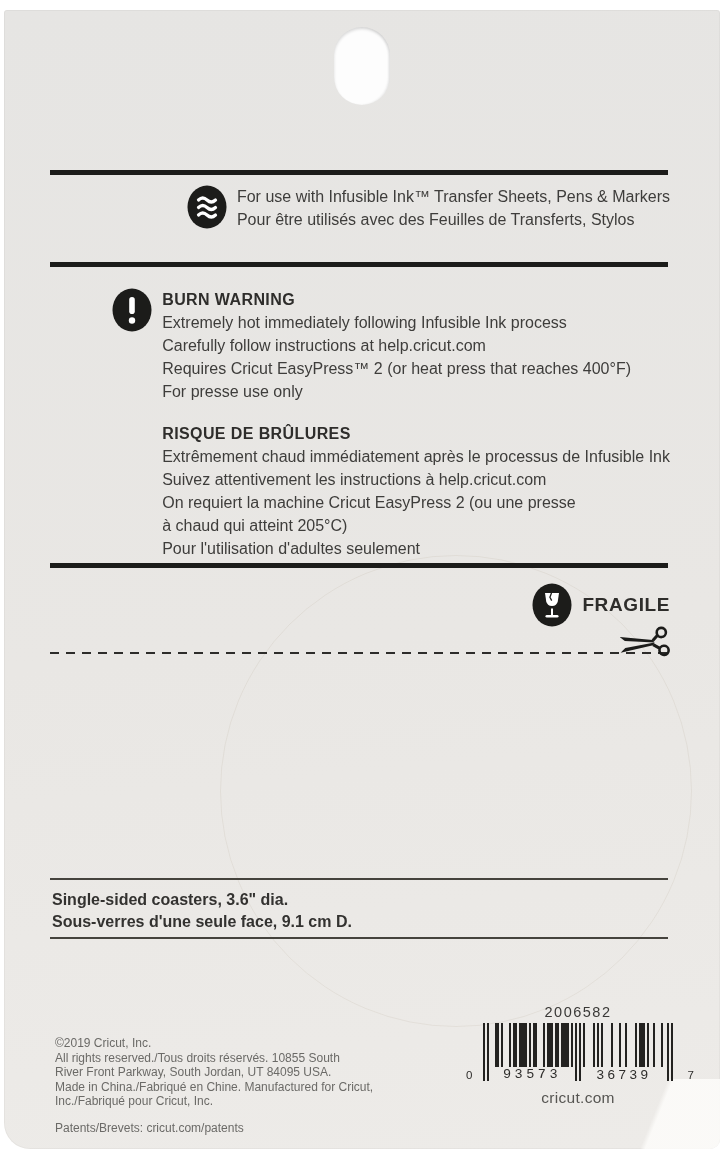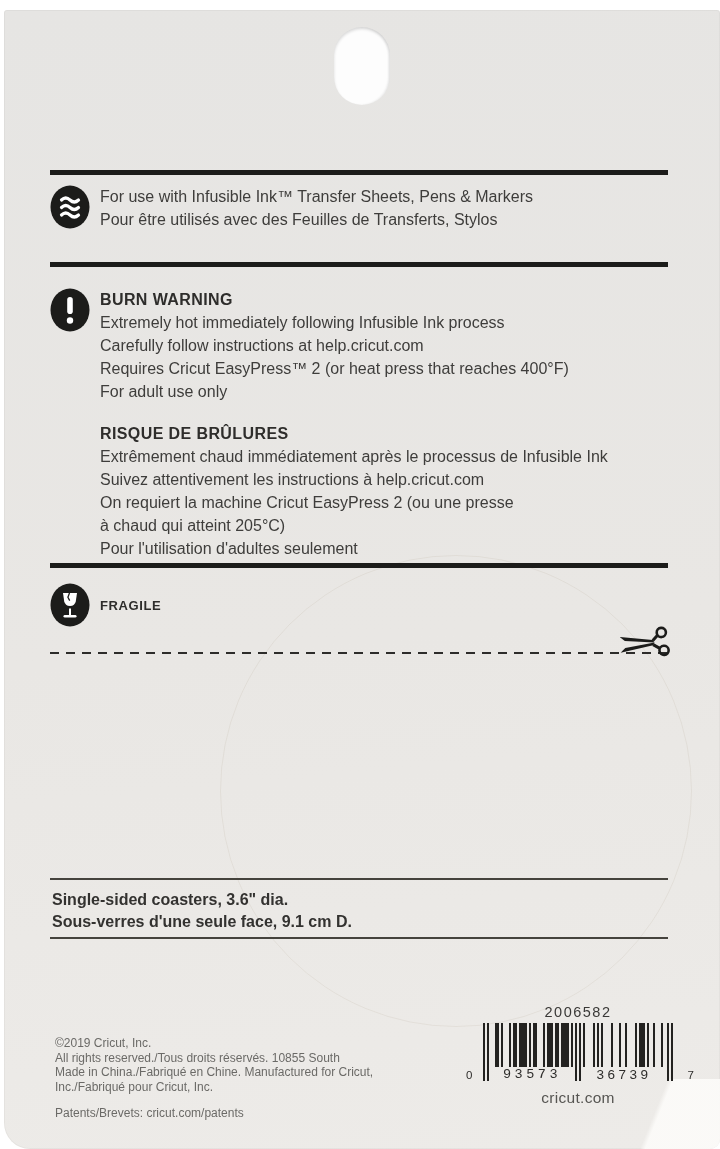--- a/index.html
+++ b/index.html
@@ -30,28 +30,28 @@
   .coaster-ghost{
     position:absolute;left:220px;top:555px;width:470px;height:470px;border-radius:50%;
     border:1px solid rgba(150,130,95,.10);
   }
   .bar-thick{position:absolute;left:50px;width:618px;height:5px;background:#1c1c1a;}
   .rule-thin{position:absolute;left:50px;width:618px;height:2px;background:#45433d;}
   .dash-line{
     position:absolute;left:50px;top:652px;width:618px;height:2px;
     background:repeating-linear-gradient(90deg,#2d2c2a 0 9px,transparent 9px 16px);
   }
-  .section{position:absolute;left:50px;right:50px;display:flex;gap:10px;align-items:flex-start;}
+  .section{position:absolute;left:50px;right:50px;display:flex;gap:10px;align-items:flex-start;justify-content:flex-end;}
   .badge{flex:0 0 40px;width:40px;height:44px;}
   .sec-text{color:#3e3d3b;font-size:16px;line-height:23px;}
   .sec-text p{margin:0;}
   .heading{font-weight:700;color:#2e2d2b;letter-spacing:.4px;margin:0 0 4px 0;}
   .heading.fr{margin-top:19px;}
   .fragile-row{align-items:center;}
-  .fragile-label{font-weight:700;color:#2e2d2b;letter-spacing:.6px;font-size:13px;}
+  .fragile-label{font-weight:700;color:#2e2d2b;letter-spacing:.6px;font-size:19px;}
   .scissors{position:absolute;left:620px;top:626px;width:54px;height:34px;}
   .coaster-info{position:absolute;left:52px;top:889px;color:#333230;font-size:16px;
     font-weight:700;line-height:22px;}
   .coaster-info p{margin:0;}
   .legal{position:absolute;left:55px;top:1036px;width:350px;color:#6b6a67;
     font-size:12px;line-height:14.6px;}
   .legal p{margin:0;}
   .legal .patents{margin-top:12px;}
   .barcode-block{position:absolute;left:458px;top:1004px;width:240px;text-align:center;
     color:#3a3937;}
@@ -97,21 +97,21 @@
     <svg class="badge" viewBox="0 0 40 44">
       <ellipse cx="20" cy="22" rx="19.5" ry="21.5" fill="#1c1c1a"></ellipse>
       <rect x="17.2" y="9" width="5.6" height="17" rx="2.8" fill="#ffffff"></rect>
       <circle cx="20" cy="32.5" r="3.2" fill="#ffffff"></circle>
     </svg>
     <div class="sec-text">
       <p class="heading">BURN WARNING</p>
       <p>Extremely hot immediately following Infusible Ink process</p>
       <p>Carefully follow instructions at help.cricut.com</p>
       <p>Requires Cricut EasyPress™ 2 (or heat press that reaches 400°F)</p>
-      <p>For adult use only</p>
+      <p>For presse use only</p>
       <p class="heading fr">RISQUE DE BRÛLURES</p>
       <p>Extrêmement chaud immédiatement après le processus de Infusible Ink</p>
       <p>Suivez attentivement les instructions à help.cricut.com</p>
       <p>On requiert la machine Cricut EasyPress 2 (ou une presse</p>
       <p>à chaud qui atteint 205°C)</p>
       <p>Pour l'utilisation d'adultes seulement</p>
     </div>
   </div>
 
   <div class="bar-thick" style="top:563px"></div>
@@ -141,20 +141,21 @@
   <div class="rule-thin" style="top:878px"></div>
   <div class="coaster-info">
     <p>Single-sided coasters, 3.6" dia.</p>
     <p>Sous-verres d'une seule face, 9.1 cm D.</p>
   </div>
   <div class="rule-thin" style="top:937px"></div>
 
   <div class="legal">
     <p>©2019 Cricut, Inc.</p>
     <p>All rights reserved./Tous droits réservés. 10855 South</p>
+    <p>River Front Parkway, South Jordan, UT 84095 USA.</p>
     <p>Made in China./Fabriqué en Chine. Manufactured for Cricut,</p>
     <p>Inc./Fabriqué pour Cricut, Inc.</p>
     <p class="patents">Patents/Brevets: cricut.com/patents</p>
   </div>
 
   <div class="barcode-block">
     <div class="sku">2006582</div>
     <div class="bars-wrap">
       <svg id="barcode-svg" width="190" height="60" shape-rendering="crispEdges">
           <rect x="0" y="0" width="2" height="58" fill="#232220"></rect>

